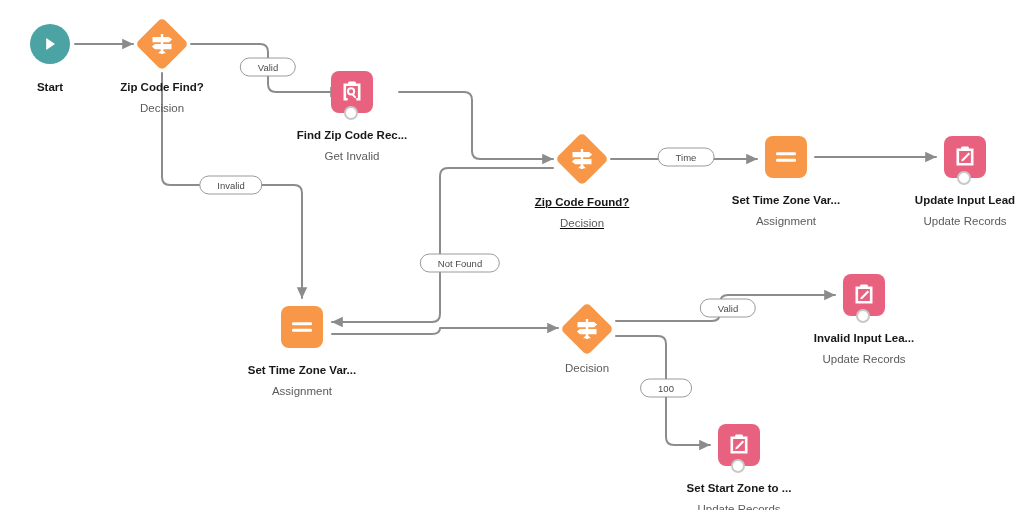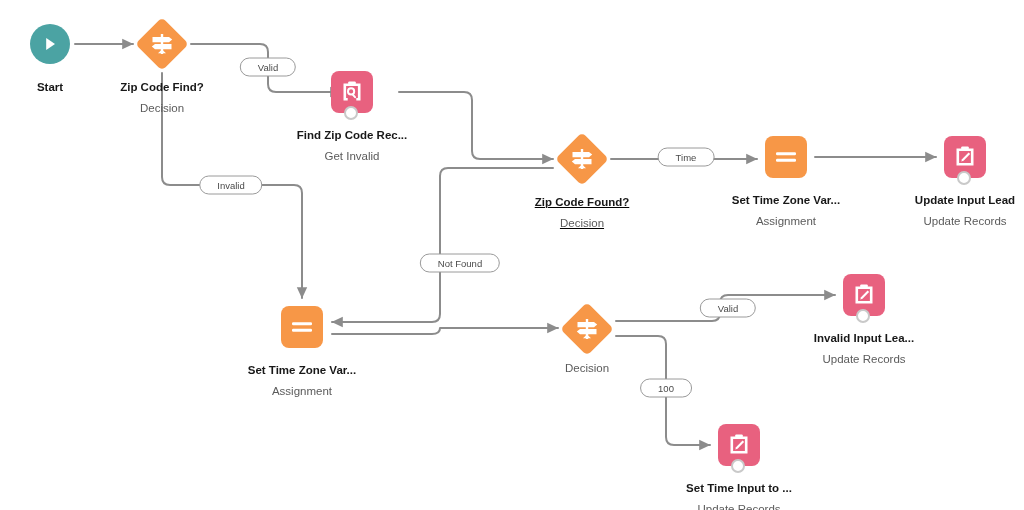--- a/index.html
+++ b/index.html
@@ -298,21 +298,21 @@
         <div class="node-shapewrap">
           <div class="sq-record">
             <svg width="26" height="26" viewBox="0 0 26 26">
               <path d="M4.5 4.5 h17 v17 h-17 Z M7.1 7.1 v11.8 h11.8 V7.1 Z" fill="#ffffff"></path>
               <rect x="9.2" y="2.4" width="7.6" height="3.8" rx="1.2" fill="#ffffff"></rect>
               <path d="M16.6 8.6 l1.5 1.5 -6.6 6.6 -2.2 0.7 0.7 -2.2 Z" fill="#ffffff"></path>
             </svg>
             <span class="nub"></span>
           </div>
         </div>
-        <div class="node-title">Set Time Input to ...</div>
+        <div class="node-title">Set Start Zone to ...</div>
         <div class="node-sub">Update Records</div>
       </div>
     </div>
   <div id="label-layer">
       <div class="pill" style="left: 268px; top: 67px;">Valid</div>
       <div class="pill" style="left: 231px; top: 185px;">Invalid</div>
       <div class="pill" style="left: 460px; top: 243px; margin-top: 20px;">Not Found</div>
       <div class="pill" style="left: 686px; top: 157px;">Time</div>
       <div class="pill" style="left: 728px; top: 308px;">Valid</div>
       <div class="pill" style="left: 666px; top: 388px;">100</div>

